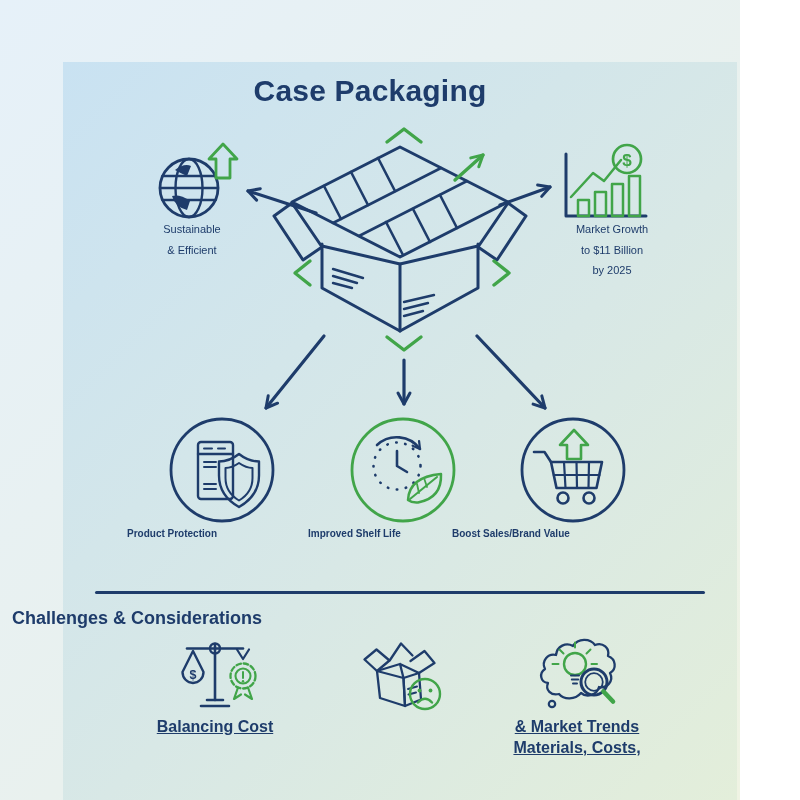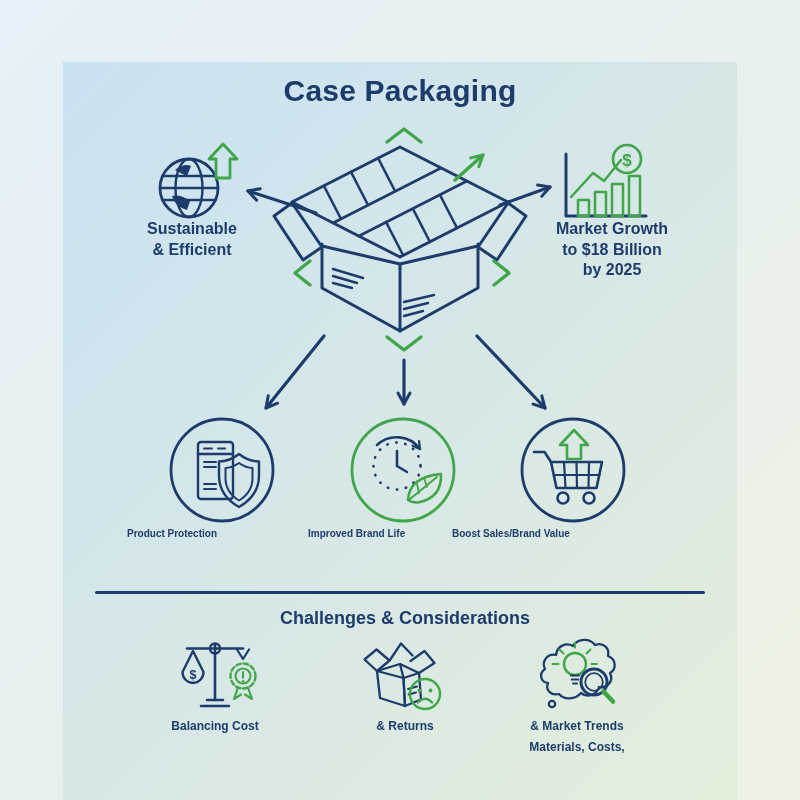--- a/index.html
+++ b/index.html
@@ -1,50 +1,50 @@
 <!DOCTYPE html>
 <html style="--navy: #1e3c6b; --green: #41a549;"><head>
 <meta charset="utf-8">
 <style>
   :root{ --navy:#1e3c6b; --green:#41a549; }
   html,body{margin:0;padding:0;}
   .canvas{
-    position:relative;width:800px;height:800px;overflow:hidden;
+    position:relative;width:740px;height:800px;overflow:hidden;
     font-family:"Liberation Sans",sans-serif;
     background:linear-gradient(135deg,#e6f1f9 0%,#e9f1ee 55%,#eff3e3 100%);
   }
   .panel{
     position:absolute;left:63px;top:62px;width:674px;height:738px;
     background:linear-gradient(135deg,#c9e2f2 0%,#d8e8e6 55%,#e3eeda 100%);
   }
   .abs{position:absolute;}
   .title{
     position:absolute;left:0;top:74px;width:100%;margin:0;text-align:center;
     font-size:30px;font-weight:700;color:var(--navy);letter-spacing:.2px;
   }
   .heading{
-    position:absolute;left:5px;top:608px;width:100%;margin:0;text-align:center;
+    position:absolute;left:12px;top:608px;width:100%;margin:0;
     font-size:18px;font-weight:700;color:var(--navy);
   }
   .divider{
     position:absolute;left:95px;top:591px;width:610px;height:3px;
     background:var(--navy);border-radius:2px;
   }
   .side-label{
     position:absolute;top:219px;width:160px;text-align:center;
-    color:var(--navy);font-size:16px;font-weight:700;line-height:20.5px;
+    color:var(--navy);font-size:11px;font-weight:400;line-height:20.5px;
   }
   .side-label.l{left:112px;} .side-label.r{left:532px;}
   .benefit-label{
     position:absolute;top:528px;width:190px;text-align:left;
     color:var(--navy);font-size:10px;font-weight:700;
   }
   .challenge-label{
     position:absolute;top:716px;width:200px;text-align:center;
-    color:var(--navy);font-size:12px;font-weight:700;line-height:21px;
+    color:var(--navy);font-size:16px;font-weight:700;line-height:21px;text-decoration:underline;
   }
   .ln{display:block;}
   svg{display:block;}
   .n{stroke:var(--navy);fill:none;stroke-linecap:round;stroke-linejoin:round;}
   .g{stroke:var(--green);fill:none;stroke-linecap:round;stroke-linejoin:round;}
   .fn{fill:var(--navy);stroke:none;}
   .fg{fill:var(--green);stroke:none;}
   .tg{fill:var(--green);font-weight:700;font-family:"Liberation Sans",sans-serif;text-anchor:middle;}
   .tn{fill:var(--navy);font-weight:700;font-family:"Liberation Sans",sans-serif;text-anchor:middle;}
 </style>
@@ -116,21 +116,21 @@
     <rect class="g" stroke-width="2.5" x="24" y="60" width="11" height="16"></rect>
     <rect class="g" stroke-width="2.5" x="41" y="52" width="11" height="24"></rect>
     <rect class="g" stroke-width="2.5" x="58" y="44" width="11" height="32"></rect>
     <rect class="g" stroke-width="2.5" x="75" y="36" width="11" height="40"></rect>
     <path class="g" stroke-width="2.5" d="M17,57 L39,33 L50,41 L67,20"></path>
     <circle class="g" stroke-width="2.7" cx="73" cy="19" r="14"></circle>
     <text class="tg" x="73" y="25.5" font-size="17">$</text>
   </svg>
   <div class="side-label r">
     <span class="ln">Market Growth</span>
-    <span class="ln">to $18 Billion</span>
+    <span class="ln">to $11 Billion</span>
     <span class="ln">by 2025</span>
   </div>
 
   <svg class="abs" style="left:167px;top:415px" width="110" height="110" viewBox="0 0 110 110">
     <circle class="n" stroke-width="2.8" cx="55" cy="55" r="51"></circle>
     <rect class="n" stroke-width="2.4" x="31" y="27" width="35" height="57" rx="3"></rect>
     <path class="n" stroke-width="2.4" d="M31,39 H66"></path>
     <path class="n" stroke-width="2" d="M37,33.5 H45 M51,33.5 H58"></path>
     <path class="n" stroke-width="2" d="M37,47 H49 M37,52 H49 M37,69 H49 M37,74 H49"></path>
     <path class="n" stroke-width="2.4" d="M72,39 c7,5.5 14,7.5 20,7.5 v14 c0,15.5 -8.5,25 -20,31.5 c-11.5,-6.5 -20,-16 -20,-31.5 v-14 c6,0 13,-2 20,-7.5 z"></path>
@@ -145,21 +145,21 @@
       </marker>
     </defs>
     <circle class="g" stroke-width="2.8" cx="55" cy="55" r="51"></circle>
     <circle class="n" stroke-width="2.6" cx="49" cy="51" r="23.5" stroke-dasharray="0.5 8.6"></circle>
     <path class="n" stroke-width="2.6" d="M49,51 V36 M49,51 L59,57"></path>
     <path class="n" stroke-width="2.6" d="M29,30 A29,29 0 0 1 72,34" marker-end="url(#mN2)"></path>
     <path class="g" stroke-width="2.5" d="M60,85 Q61,62 93,59 Q94,83 70,87.5 Q64,88 60,85 Z"></path>
     <path class="g" stroke-width="2" d="M62,84 L89,62"></path>
     <path class="g" stroke-width="1.8" d="M71,78 L69,69 M79,72 L76.5,64.5"></path>
   </svg>
-  <div class="benefit-label" style="left:308px">Improved Brand Life</div>
+  <div class="benefit-label" style="left:308px">Improved Shelf Life</div>
 
   <svg class="abs" style="left:518px;top:415px" width="110" height="110" viewBox="0 0 110 110">
     <circle class="n" stroke-width="2.8" cx="55" cy="55" r="51"></circle>
     <path class="g" stroke-width="2.6" d="M56,15 L70,30 L63,30 L63,44 L49,44 L49,30 L42,30 Z"></path>
     <path class="n" stroke-width="2.6" d="M33,47 H84 L78.5,73 H38.5 Z"></path>
     <path class="n" stroke-width="2.6" d="M33,47 L26.5,37 H16"></path>
     <path class="n" stroke-width="2.2" d="M46,47 L47.5,73 M58.5,47 L59,73 M71,47 L70.5,73 M35.8,60 H81.5"></path>
     <circle class="n" stroke-width="2.6" cx="45" cy="83" r="5.5"></circle>
     <circle class="n" stroke-width="2.6" cx="71" cy="83" r="5.5"></circle>
   </svg>
@@ -193,21 +193,20 @@
     <path class="n" stroke-width="2.3" d="M14,39 L1.5,27.5 L13.5,17.5 L26.5,28.5 Z"></path>
     <path class="n" stroke-width="2.3" d="M27,28 L38,11.5 L49.5,23.5"></path>
     <path class="n" stroke-width="2.3" d="M56,41 L71.5,31 L61.5,19 L47.5,29"></path>
     <path class="n" stroke-width="2" d="M45,57 l9,-2.5 M45.5,62.5 l7.5,-2"></path>
     <circle class="g" stroke-width="2.4" cx="62" cy="62" r="15"></circle>
     <circle class="fg" cx="56.5" cy="58.5" r="1.9"></circle>
     <circle class="fg" cx="67.5" cy="58.5" r="1.9"></circle>
     <path class="g" stroke-width="2.4" d="M55,70.5 q7,-7.5 14,0"></path>
   </svg>
   <div class="challenge-label" style="left:305px">
-    <span class="ln">&amp; Returns</span>
   </div>
 
   <svg class="abs" style="left:535px;top:632px" width="84" height="84" viewBox="0 0 84 84">
     <path class="n" stroke-width="2.3" d="M24,62 C16,64 10,58 13,51 C5,50 4,41 10,37 C6,29 13,21 21,23 C22,14 31,10 38,14 C43,6 55,6 60,13 C68,10 75,16 73,24 C81,27 82,37 75,41 C79,49 72,57 64,55 C62,63 52,66 46,61 C40,68 29,68 24,62 Z"></path>
     <circle class="n" stroke-width="2.2" cx="17" cy="72" r="3.2"></circle>
     <circle class="g" stroke-width="2.4" cx="40" cy="32" r="11"></circle>
     <path class="g" stroke-width="2" d="M40,15.5 V10.5 M28.5,21.5 L24.5,17.5 M51.5,21.5 L55.5,17.5 M23.5,32 H17.5 M56.5,32 H62"></path>
     <path class="n" stroke-width="2" d="M36,43.5 h8 M36.8,47.5 h6.4 M38,51.5 h4"></path>
     <circle class="n" stroke-width="3" cx="59" cy="50" r="13"></circle>
     <circle class="n" stroke-width="1.8" cx="59" cy="50" r="8.8"></circle>

